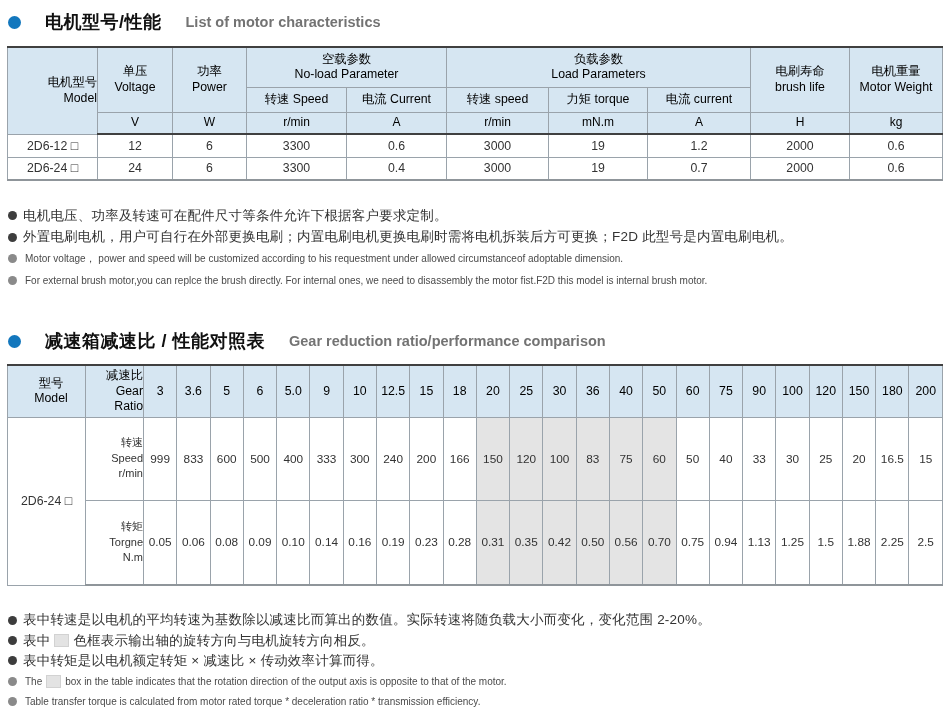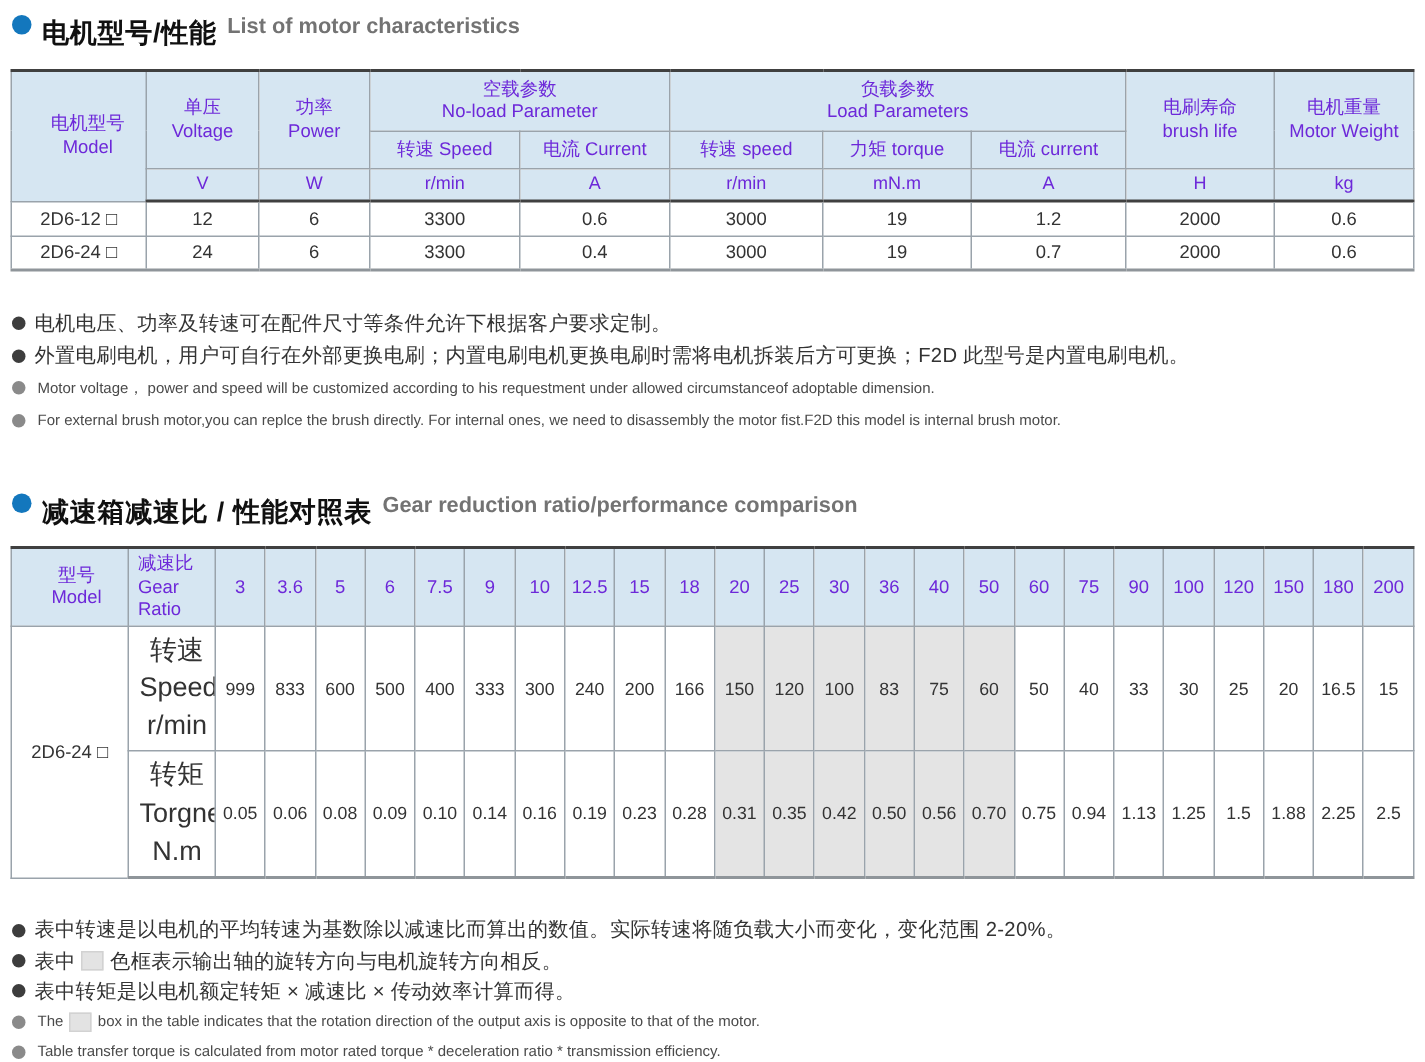--- a/index.html
+++ b/index.html
@@ -1,61 +1,61 @@
 <!DOCTYPE html>
 <html><head>
 <meta charset="utf-8">
 <style>
   *{box-sizing:border-box;margin:0;padding:0}
   html,body{width:950px;height:708px;overflow:hidden}
   body{background:#ffffff;font-family:"Liberation Sans",sans-serif;color:#2e2e2e}
   .page{width:950px;height:708px;padding:10px 7px 0 7px}
 
   
-  .sec-title{display:flex;align-items:flex-start;gap:7px;margin-left:1px}
+  .sec-title{display:flex;align-items:center;gap:24px;margin-left:1px}
   .bullet{width:13px;height:13px;border-radius:50%;background:#1377bd;flex:0 0 auto}
   .t-zh{font-size:18px;font-weight:bold;color:#101010;letter-spacing:.5px}
   .t-en{font-size:14.5px;font-weight:bold;color:#737373}
 
   
   table{border-collapse:collapse;width:936px;table-layout:fixed}
   th,td{border:1px solid #9aa3ab;font-weight:normal;text-align:center;vertical-align:middle;overflow:hidden}
-  th{background:#d6e6f2;font-size:12.3px;color:#6d28d9;line-height:1.25}
+  th{background:#d6e6f2;font-size:12.3px;color:#000000;line-height:1.25}
   td{font-size:12.3px;color:#333;background:#fff}
   .thick-top{border-top:2px solid #404040}
   .units-row th{border-bottom:2px solid #404040;font-size:12px;height:22px}
   .last-row td{border-bottom:2px solid #8f959a}
 
   
   .motor-table{margin-top:12px}
   .motor-table .hr1 th{height:40px}
   .motor-table .hr2 th{height:25px}
   .motor-table .data-row td{height:23px}
-  .motor-table .th-model{text-align:center;padding-left:12px}
+  .motor-table .th-model{text-align:right;padding-left:12px}
 
   
   .notes{margin-top:24px}
   .note{display:flex;align-items:center;margin-left:1px}
   .notes-1 .note{height:21.5px}
   .notes-2 .note{height:20.4px}
   .nb{width:9px;height:9px;border-radius:50%;flex:0 0 auto;margin-right:6px}
   .note.zh .nb{background:#3d3d3d}
   .note.en .nb{background:#8a8a8a;margin-right:8px}
   .note.zh span.txt{font-size:13.5px;color:#333;letter-spacing:.2px}
   .note.en span.txt{font-size:10px;color:#4a4a4a}
   .gbox{display:inline-block;width:15px;height:13px;background:#e3e3e3;border:1px solid #d2d2d2;margin:0 4px;flex:0 0 auto}
 
   
   .sec2-title{margin-top:38px}
   .gear-table{margin-top:11px}
   .gear-table .ghr th{height:52px}
   .gear-table .col-model{width:78px;text-align:center;padding-left:9px}
-  .gear-table .col-ratio{width:58px;text-align:left;padding-left:6px}
+  .gear-table .col-ratio{width:58px;text-align:right;padding-left:6px}
   .gear-table td{font-size:11.8px}
-  .gear-table .lbl{ text-align:center;padding-left:7px;font-size:18px;line-height:1.4}
+  .gear-table .lbl{ text-align:right;padding-left:7px;font-size:11px;line-height:1.4}
   .gear-table .speed-tr td{height:83px}
   .gear-table .torque-tr td{height:85px}
   .gear-table td.shaded{background:#e4e4e4}
   .gear-table .model-cell{font-size:12.3px}
 </style>
 </head>
 <body>
 
 <div class="page">
 
@@ -188,21 +188,21 @@
       </th>
       <th class="col-ratio thick-top">
         <div>减速比</div>
         <div>Gear Ratio</div>
       </th>
 
     <th class="thick-top">3</th>
           <th class="thick-top">3.6</th>
           <th class="thick-top">5</th>
           <th class="thick-top">6</th>
-          <th class="thick-top">7.5</th>
+          <th class="thick-top">5.0</th>
           <th class="thick-top">9</th>
           <th class="thick-top">10</th>
           <th class="thick-top">12.5</th>
           <th class="thick-top">15</th>
           <th class="thick-top">18</th>
           <th class="thick-top">20</th>
           <th class="thick-top">25</th>
           <th class="thick-top">30</th>
           <th class="thick-top">36</th>
           <th class="thick-top">40</th>

